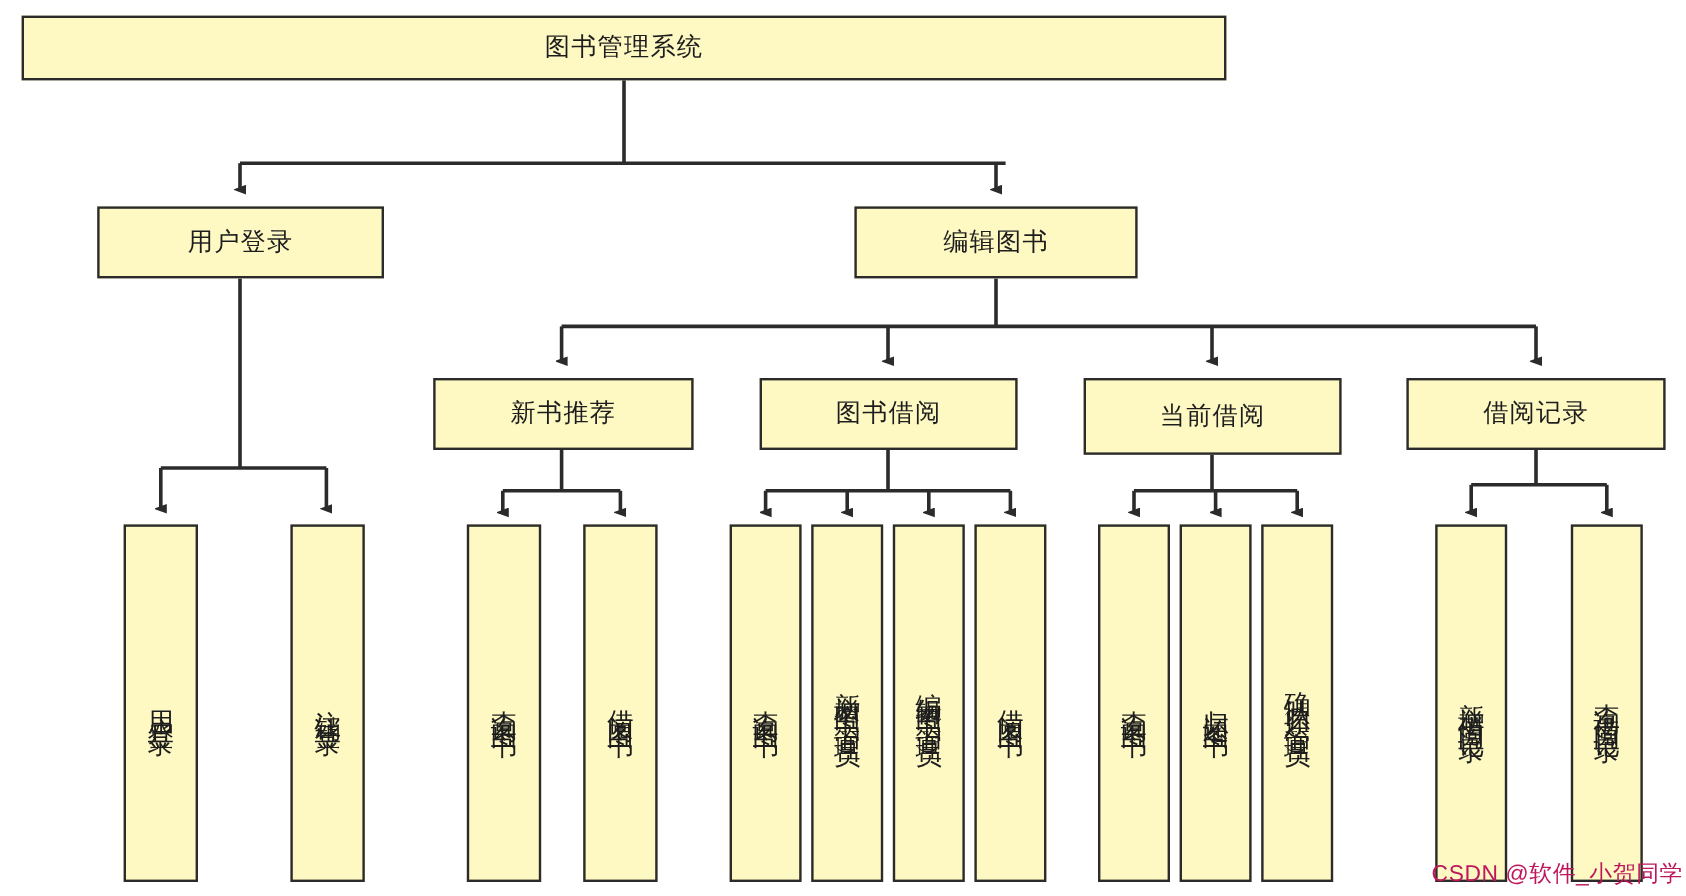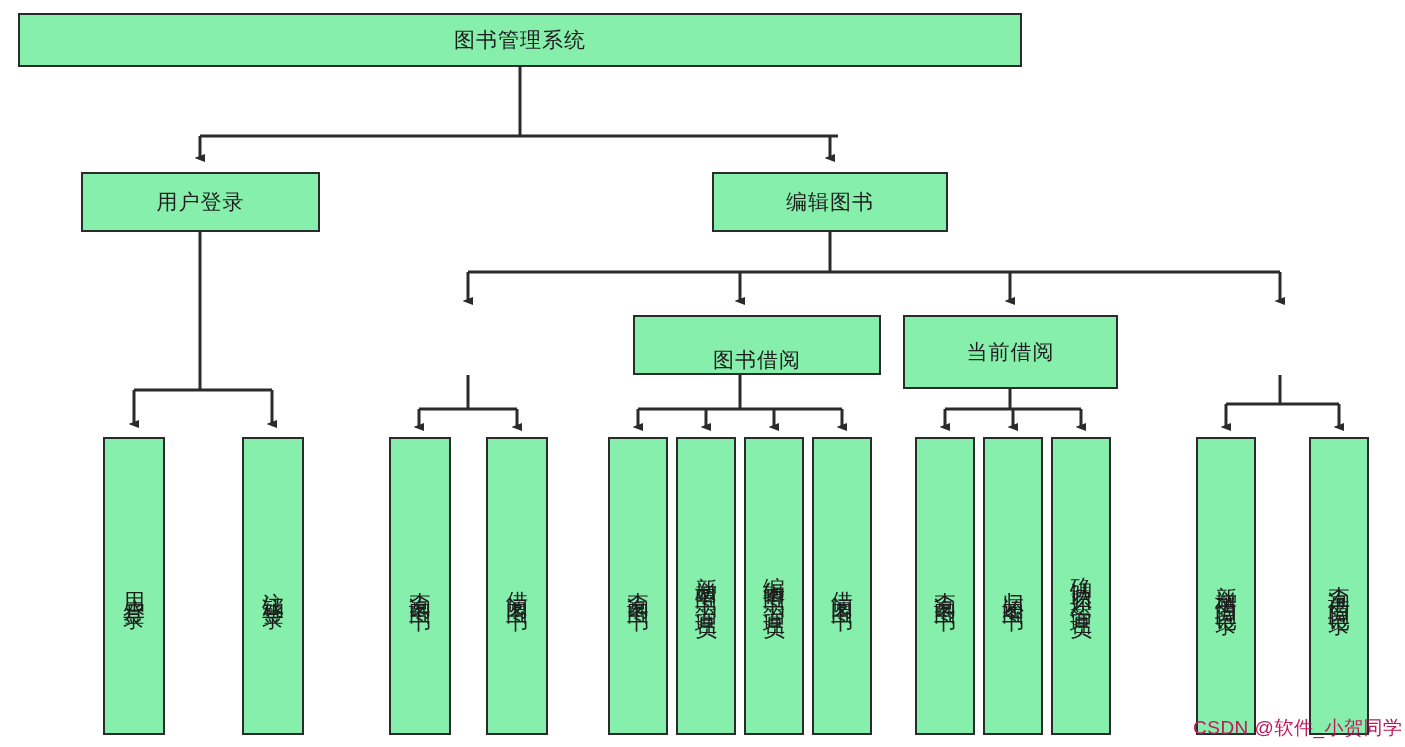--- a/index.html
+++ b/index.html
@@ -23,21 +23,21 @@
   svg#connector-layer {
     position: absolute;
     left: 0;
     top: 0;
     width: 1405px;
     height: 747px;
   }
   .node-box {
     position: absolute;
     box-sizing: border-box;
-    background: #86efac;
+    background: #fef9c3;
     border: 2px solid #2b2b2b;
     display: flex;
     align-items: center;
     justify-content: center;
     overflow: hidden;
   }
   .node-label {
     color: #1d1d1d;
     text-align: center;
     line-height: 1.18;
@@ -134,29 +134,35 @@
   </div>
 
   <div class="node-box node-h" style="left:81px; top:172px; width:239px; height:60px;">
     <span class="node-label">用户登录</span>
   </div>
 
   <div class="node-box node-h" style="left:712px; top:172px; width:236px; height:60px;">
     <span class="node-label">编辑图书</span>
   </div>
 
-
-  <div class="node-box node-h" style="left:633px; top:315px; width:248px; height:60px;align-items:flex-end;">
+  <div class="node-box node-h" style="left:361px; top:315px; width:217px; height:60px;">
+    <span class="node-label">新书推荐</span>
+  </div>
+
+  <div class="node-box node-h" style="left:633px; top:315px; width:215px; height:60px;">
     <span class="node-label">图书借阅</span>
   </div>
 
-  <div class="node-box node-h" style="left:903px; top:315px; width:215px; height:74px;">
+  <div class="node-box node-h" style="left:903px; top:315px; width:215px; height:64px;">
     <span class="node-label">当前借阅</span>
   </div>
 
+  <div class="node-box node-h" style="left:1172px; top:315px; width:216px; height:60px;">
+    <span class="node-label">借阅记录</span>
+  </div>
 
   <div class="node-box node-v" style="left:103px; top:437px; width:62px; height:298px;">
     <span class="node-label">用户登录</span>
   </div>
 
   <div class="node-box node-v" style="left:242px; top:437px; width:62px; height:298px;">
     <span class="node-label">注销登录</span>
   </div>
 
   <div class="node-box node-v" style="left:389px; top:437px; width:62px; height:298px;">

